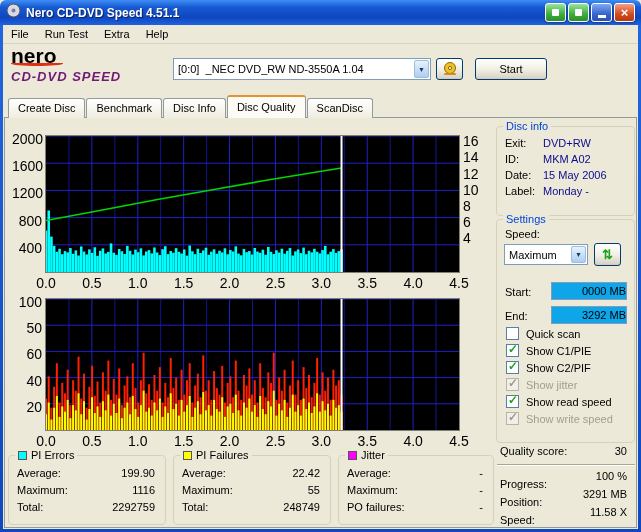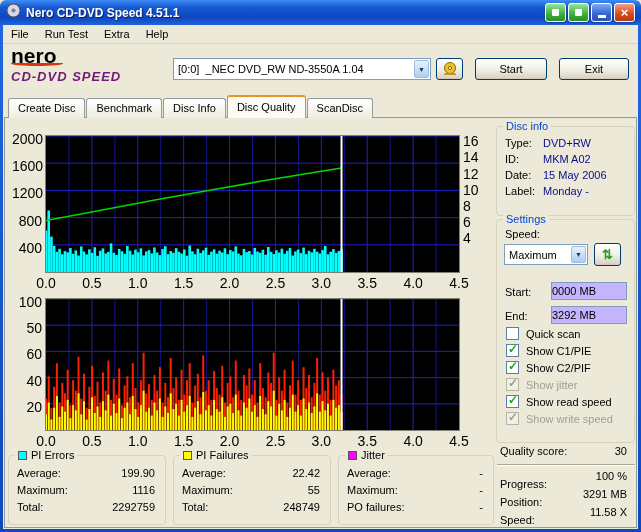--- a/index.html
+++ b/index.html
@@ -59,21 +59,21 @@
   .groupbox { position:absolute; border:1px solid #D5D2BB; border-radius:4px; z-index:5; }
   .gb-title { position:absolute; top:-7px; left:6px; background:#ECE9D8; padding:0 3px; font-size:11px; color:#0046D5; line-height:12px; }
   .legend-title { color:#000; display:flex; align-items:center; gap:4px; }
   .swatch { width:9px; height:9px; border:1px solid #555; display:inline-block; }
 
   .info-row { position:relative; height:16px; }
   .info-label { position:absolute; left:8px; top:2px; font-size:11px; color:#000; }
   .info-value { position:absolute; left:46px; top:2px; font-size:11px; color:#0B0B8F; }
 
   .s-label { position:absolute; font-size:11px; color:#000; }
-  .field { position:absolute; height:18px; background:#c4b5fd; border:1px solid #7F9DB9; font-size:11px; text-align:left; line-height:16px; }
+  .field { position:absolute; height:18px; background:#0ea5e9; border:1px solid #7F9DB9; font-size:11px; text-align:right; line-height:16px; }
   .refresh-icon { color:#1BA11B; font-weight:bold; font-size:13px; }
 
   .cb-row { position:relative; height:17px; }
   .cb-box { position:absolute; left:0; top:1px; width:13px; height:13px; background:#fff; border:1px solid #5A7EA4; }
   .cb-check { position:absolute; left:1px; top:-3px; color:#21A121; font-size:12px; font-weight:bold; }
   .cb-label { position:absolute; left:20px; top:2px; font-size:11px; color:#000; }
   .cb-row.disabled .cb-box { background:#F1F0E8; border-color:#B7B5A6; }
   .cb-row.disabled .cb-check { color:#9D9B8D; }
   .cb-row.disabled .cb-label { color:#A09E90; }
 
@@ -138,21 +138,20 @@
       <span class="combo-arrow">▼</span>
     </div>
     <div class="xp-btn tray-btn">
       <svg width="16" height="14" viewBox="0 0 16 14">
           <circle cx="8" cy="6" r="5.5" fill="#F0C22A" stroke="#8A6800"></circle>
           <circle cx="8" cy="6" r="1.6" fill="#FFF6D0" stroke="#8A6800"></circle>
           <rect x="2" y="11" width="12" height="2" rx="1" fill="#C89020"></rect>
         </svg>
     </div>
     <div class="xp-btn start-btn">Start</div>
-    <div class="xp-btn exit-btn">Exit</div>
   </div>
 
   <div class="page"></div>
   <div class="tabbar" id="tabbar">
       <span class="tab">Create Disc</span>
       <span class="tab">Benchmark</span>
       <span class="tab">Disc Info</span>
       <span class="tab active">Disc Quality</span>
       <span class="tab">ScanDisc</span>
     </div>
@@ -633,21 +632,21 @@
           <span class="lr-label">PO failures:</span>
           <span class="lr-value">-</span>
         </div>
       </div>
     </div>
 
   <div class="groupbox" style="left:496px; top:126px; width:139px; height:90px;">
     <div class="gb-title">Disc info</div>
     <div id="discinfo-rows" style="position:absolute; left:0; right:0; top:8px;">
         <div class="info-row">
-          <span class="info-label">Type:</span>
+          <span class="info-label">Exit:</span>
           <span class="info-value">DVD+RW</span>
         </div>
         <div class="info-row">
           <span class="info-label">ID:</span>
           <span class="info-value">MKM A02</span>
         </div>
         <div class="info-row">
           <span class="info-label">Date:</span>
           <span class="info-value">15 May 2006</span>
         </div>

